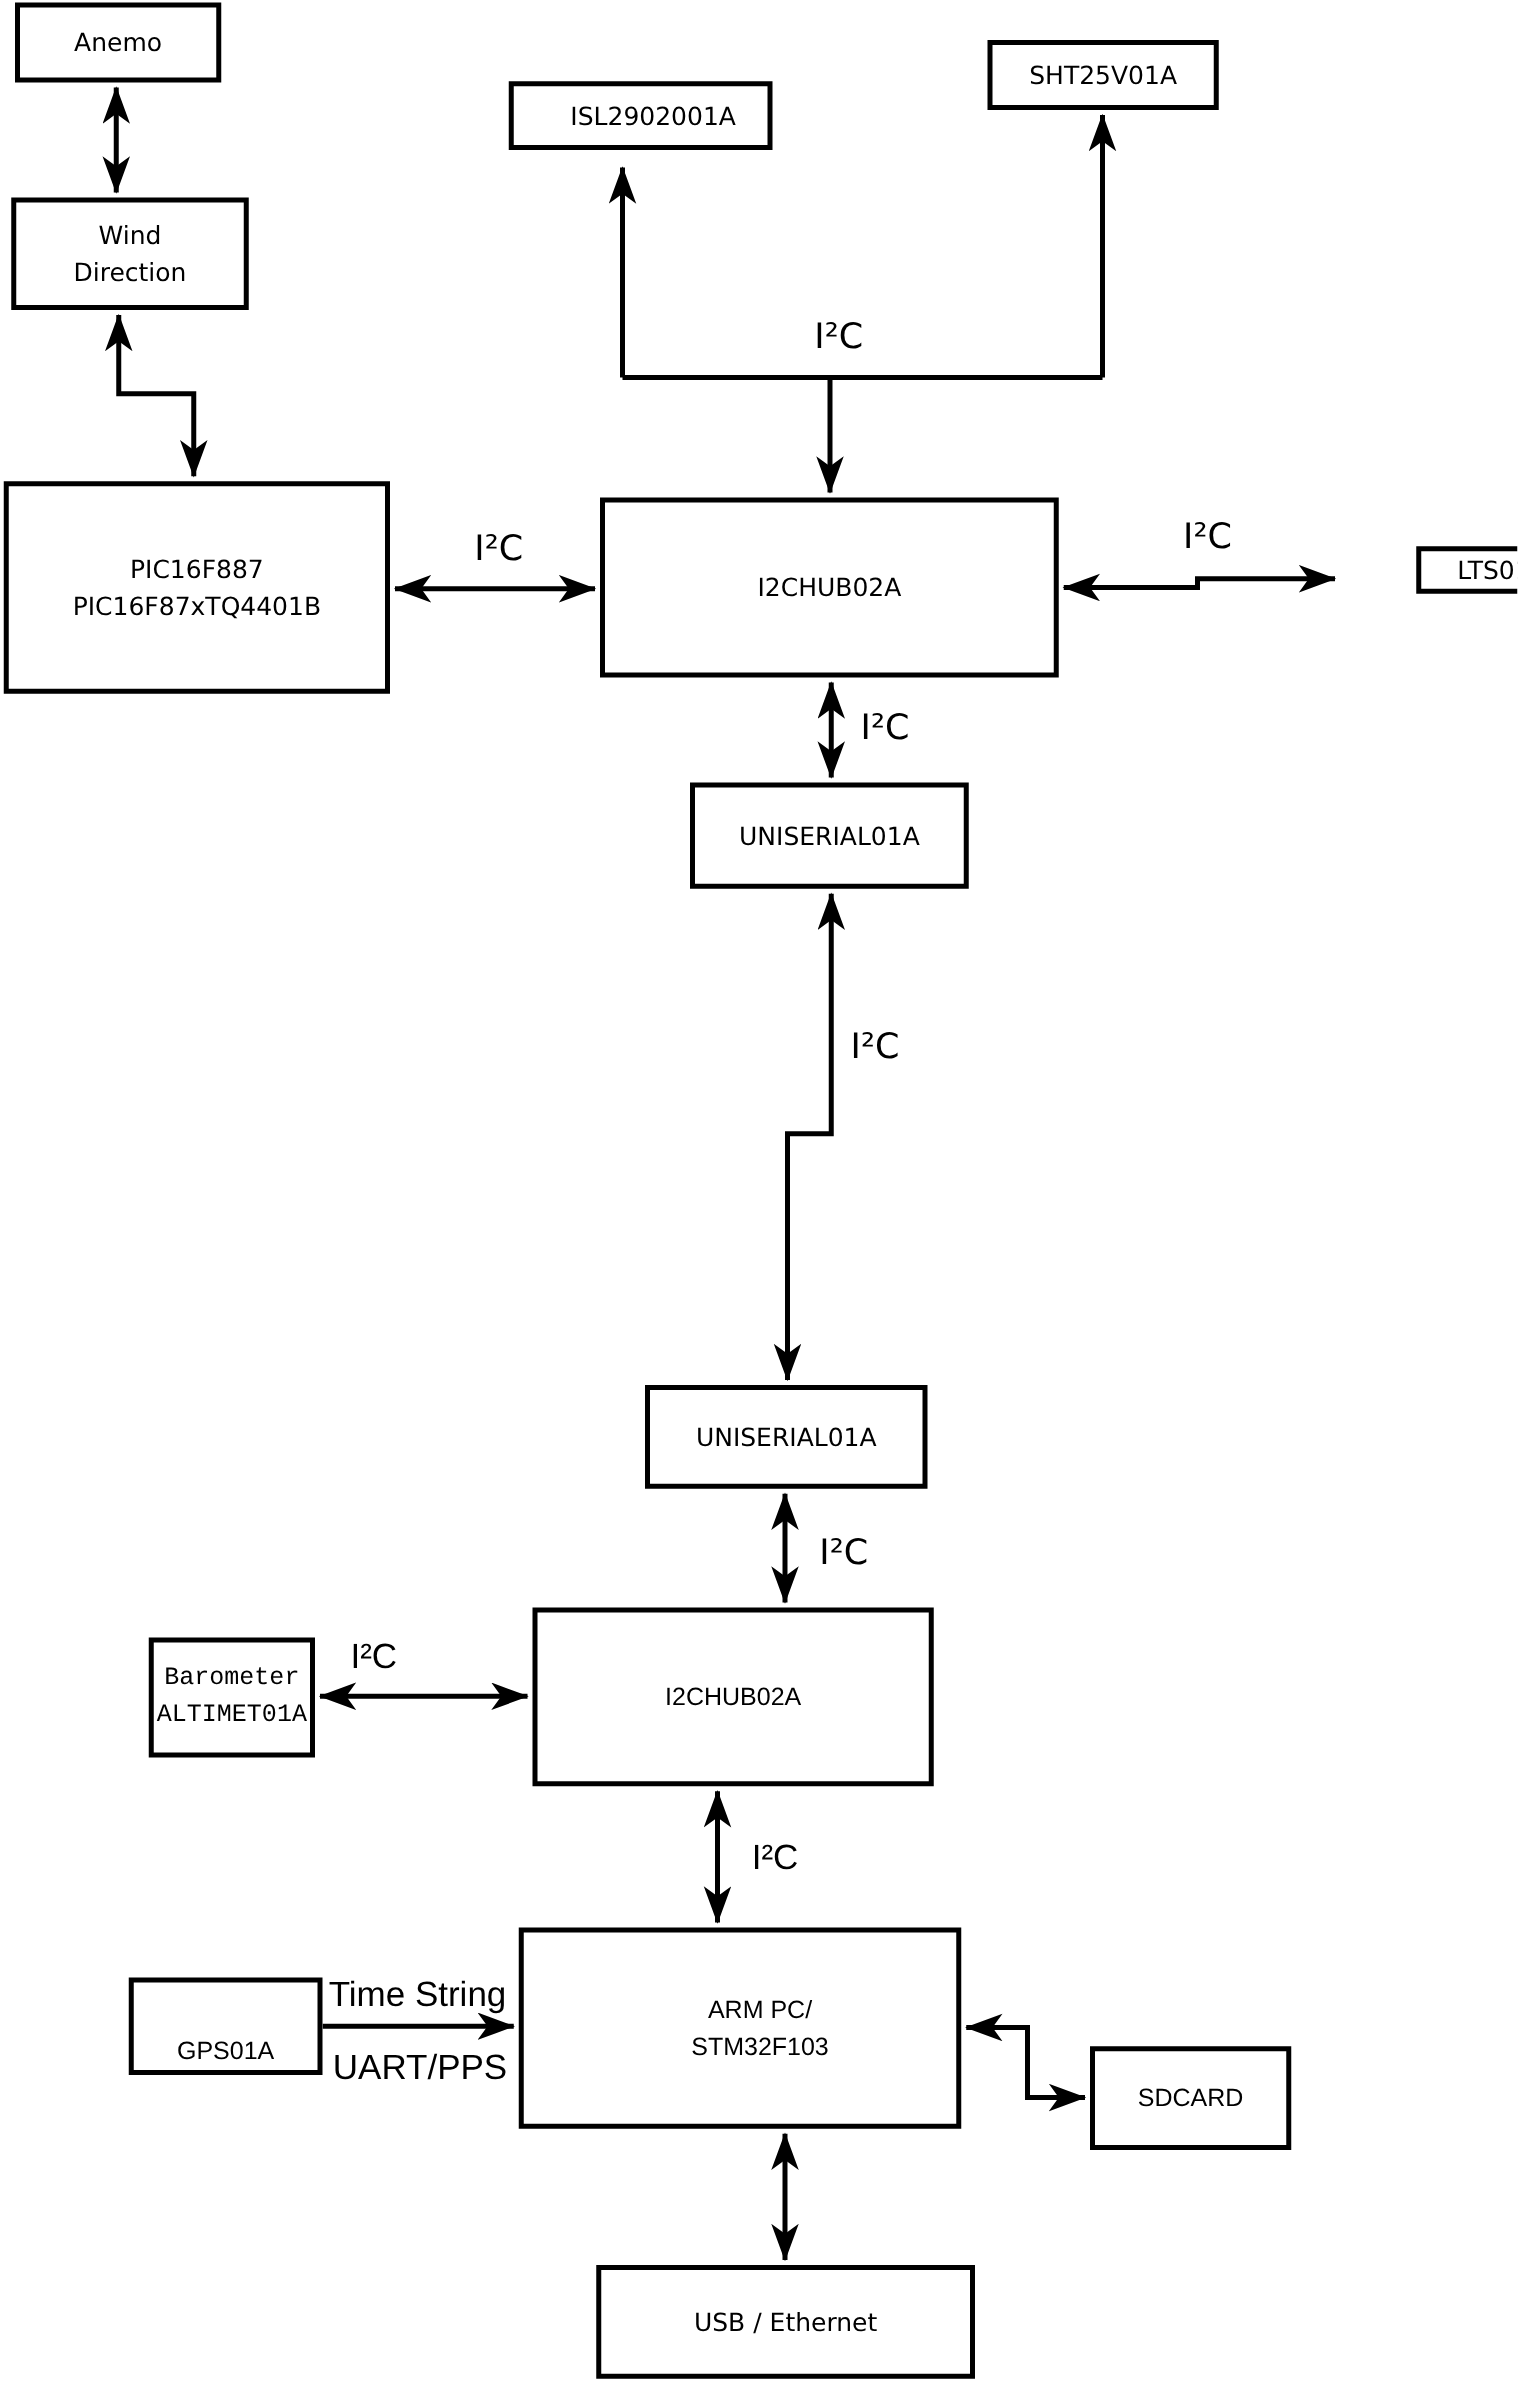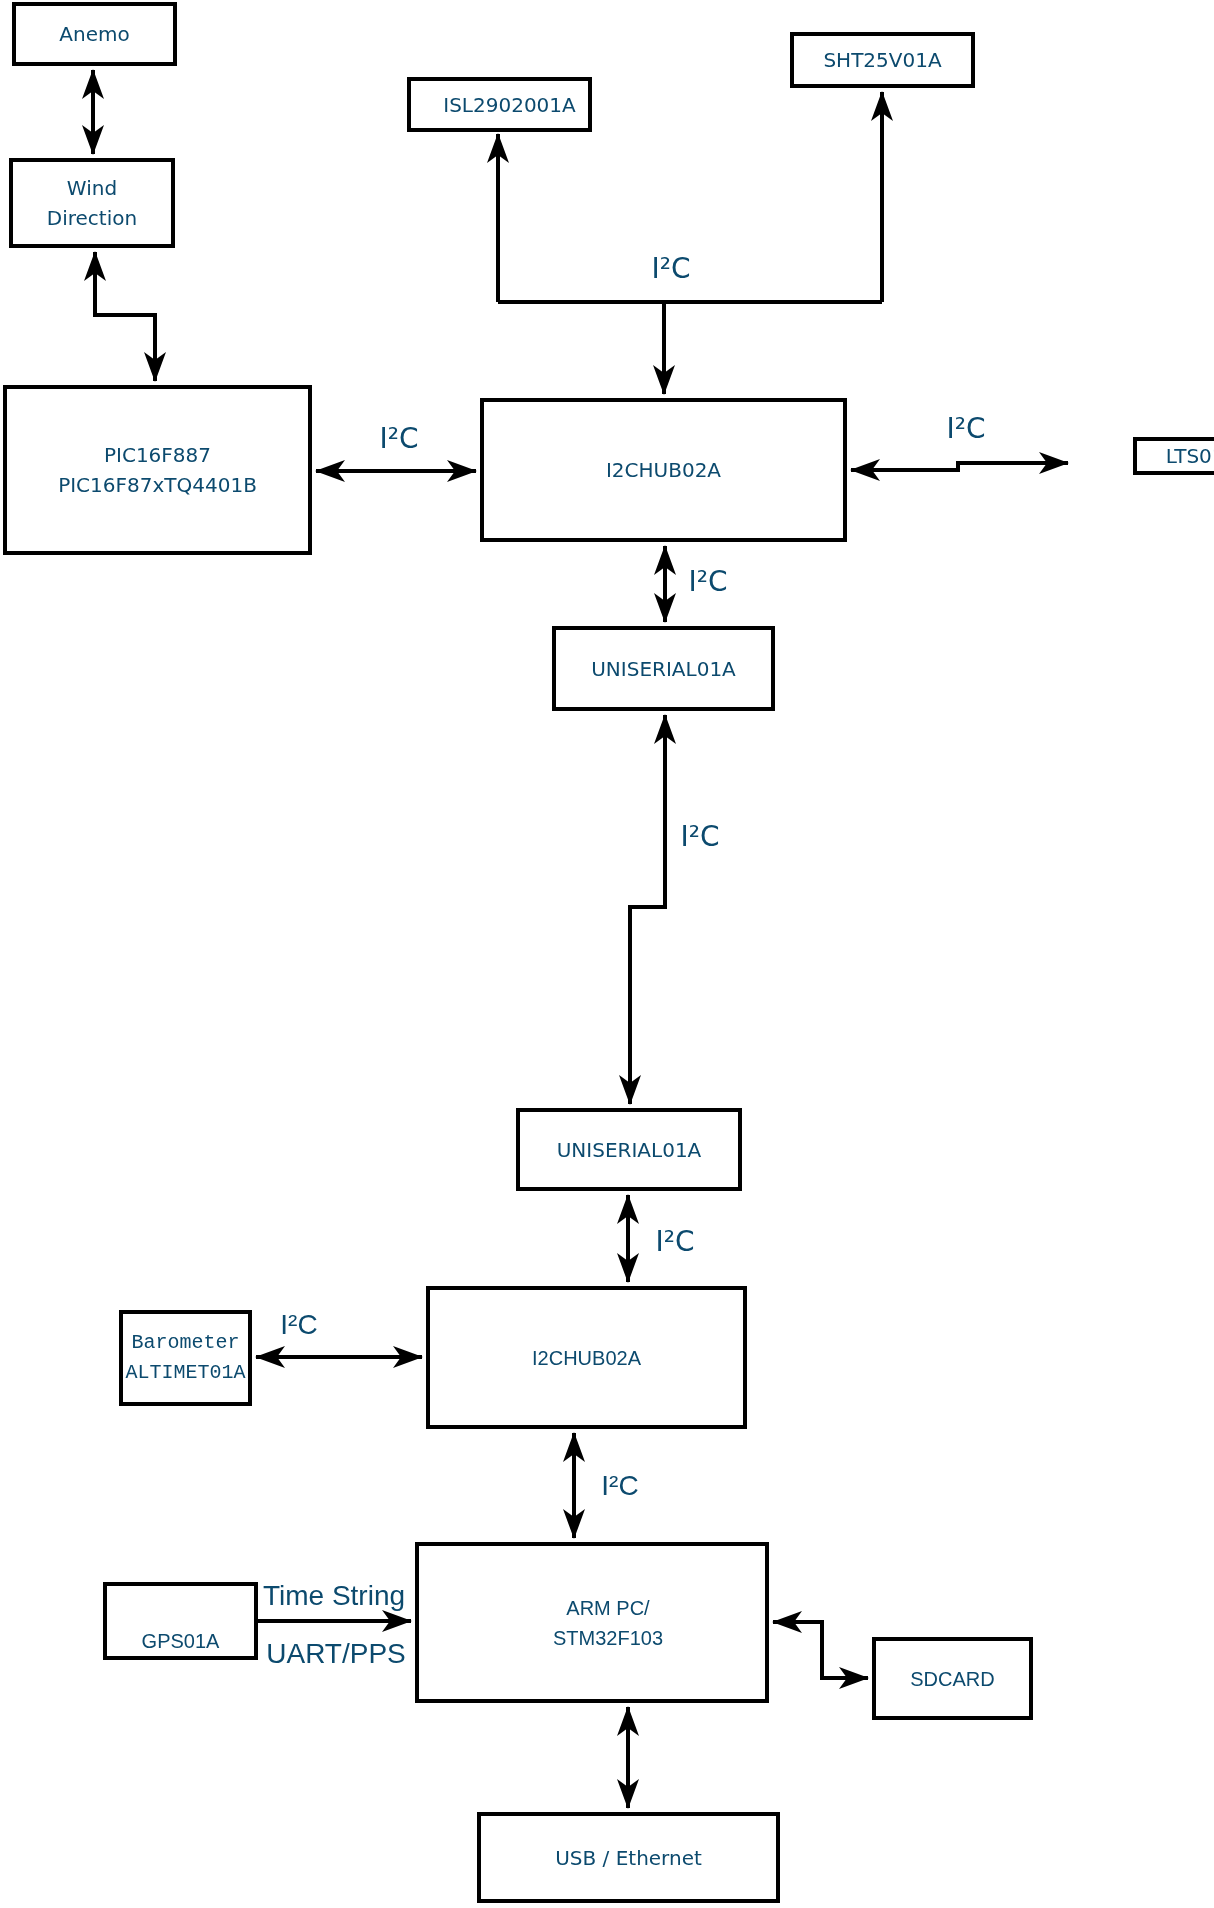--- a/index.html
+++ b/index.html
@@ -6,21 +6,21 @@
     margin: 0;
     padding: 0;
     background: #ffffff;
   }
   #canvas {
     position: relative;
     width: 1214px;
     height: 1908px;
     background: #ffffff;
     font-family: "DejaVu Sans", sans-serif;
-    color: #0c4a6e;
+    color: #000000;
     overflow: hidden;
   }
   #wires {
     position: absolute;
     left: 0;
     top: 0;
     width: 1214px;
     height: 1908px;
   }
   .node {
@@ -79,31 +79,31 @@
       <polyline points="258,1621 411,1621" marker-end="url(#ah)"></polyline>
       <polyline points="773,1622 822,1622 822,1678 868,1678" marker-start="url(#ah)" marker-end="url(#ah)"></polyline>
       <polyline points="628,1707 628,1808" marker-start="url(#ah)" marker-end="url(#ah)"></polyline>
     </g>
   </svg>
 
   <div class="node" style="left:12px; top:2px; width:165px; height:64px;">
     <span>Anemo</span>
   </div>
 
-  <div class="node" style="left:9px; top:158px; width:166px; height:90px;">
+  <div class="node" style="left:9px; top:158px; width:190px; height:90px;">
     <span>Wind</span>
     <span>Direction</span>
   </div>
 
   <div class="node" style="left:3px; top:385px; width:309px; height:170px;">
     <span>PIC16F887</span>
     <span>PIC16F87xTQ4401B</span>
   </div>
 
-  <div class="node" style="left:407px; top:77px; width:185px; height:55px;padding-left:20px;">
+  <div class="node" style="left:407px; top:65px; width:211px; height:55px;padding-left:20px;">
     <span>ISL2902001A</span>
   </div>
 
   <div class="node" style="left:790px; top:32px; width:185px; height:56px;">
     <span>SHT25V01A</span>
   </div>
 
   <div class="node" style="left:480px; top:398px; width:367px; height:144px;">
     <span>I2CHUB02A</span>
   </div>

